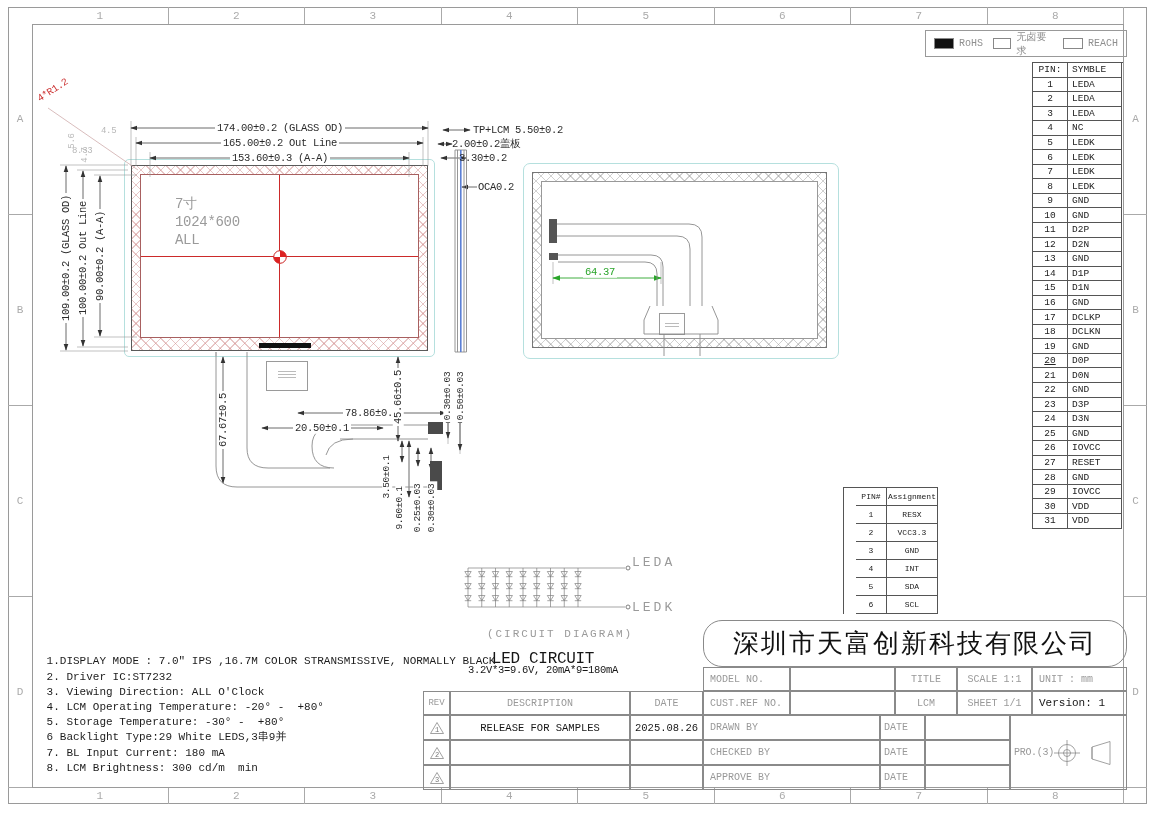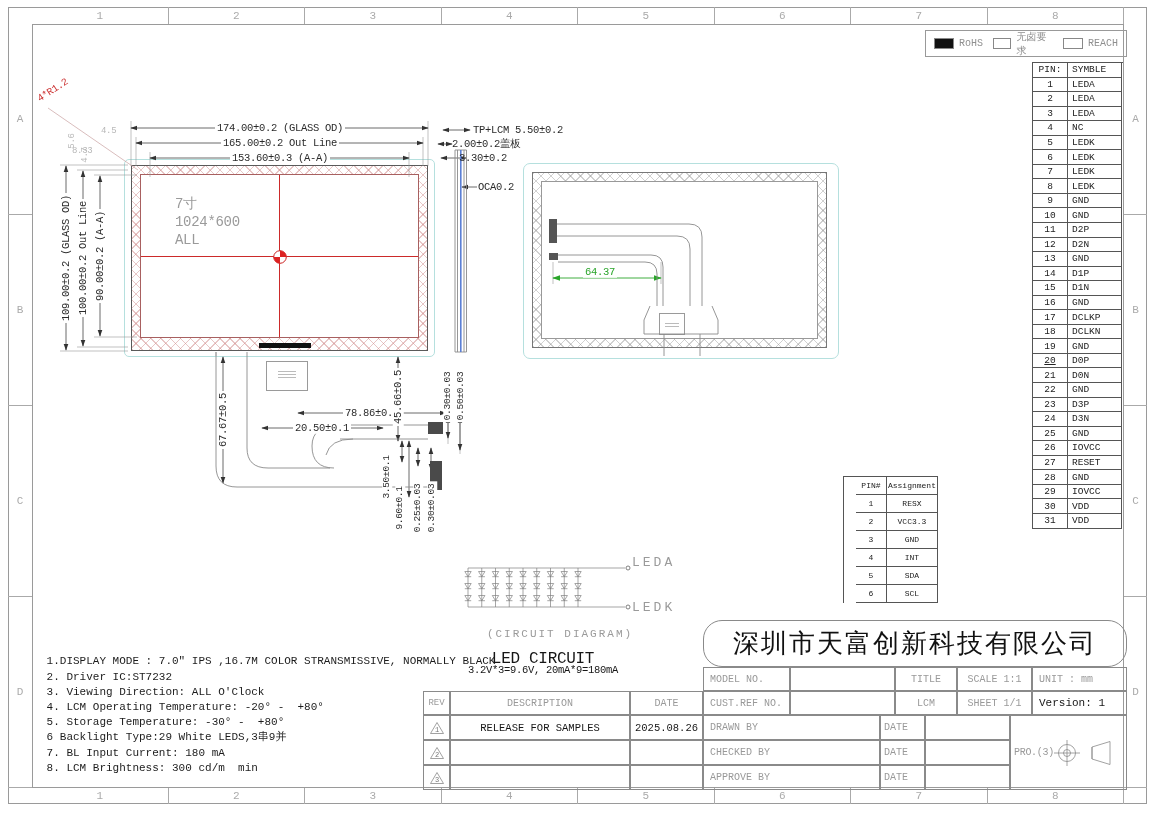--- a/index.html
+++ b/index.html
@@ -213,21 +213,21 @@
       <div class="trow">
         <div class="tcell" style="width: 35px; height: 14.55px; justify-content: center; font-size: 9.5px;">30</div>
         <div class="tcell" style="width: 54px; height: 14.55px; padding-left: 4px; font-size: 9.5px;">VDD</div>
       </div>
       <div class="trow">
         <div class="tcell" style="width: 35px; height: 14.55px; justify-content: center; font-size: 9.5px;">31</div>
         <div class="tcell" style="width: 54px; height: 14.55px; padding-left: 4px; font-size: 9.5px;">VDD</div>
       </div>
     </div>
 
-  <div id="assign-table" style="left:843px;top:476px;width:95px;padding-left:12px;">
+  <div id="assign-table" style="left:843px;top:487px;width:95px;padding-left:12px;">
       <div class="trow">
         <div class="tcell" style="width: 35px; height: 18px; justify-content: center; font-size: 8px;">PIN#</div>
         <div class="tcell" style="width: 58px; height: 18px; padding-left: 0px; font-size: 8px; justify-content: center;">Assignment</div>
       </div>
       <div class="trow">
         <div class="tcell" style="width: 35px; height: 18px; justify-content: center; font-size: 8px;">1</div>
         <div class="tcell" style="width: 58px; height: 18px; padding-left: 0px; font-size: 8px; justify-content: center;">RESX</div>
       </div>
       <div class="trow">
         <div class="tcell" style="width: 35px; height: 18px; justify-content: center; font-size: 8px;">2</div>

